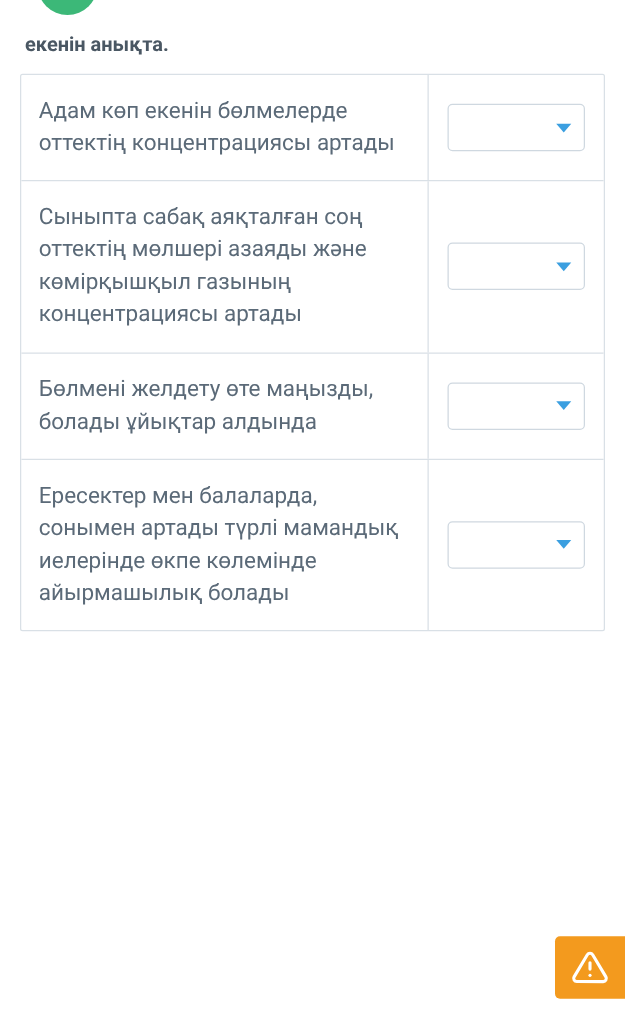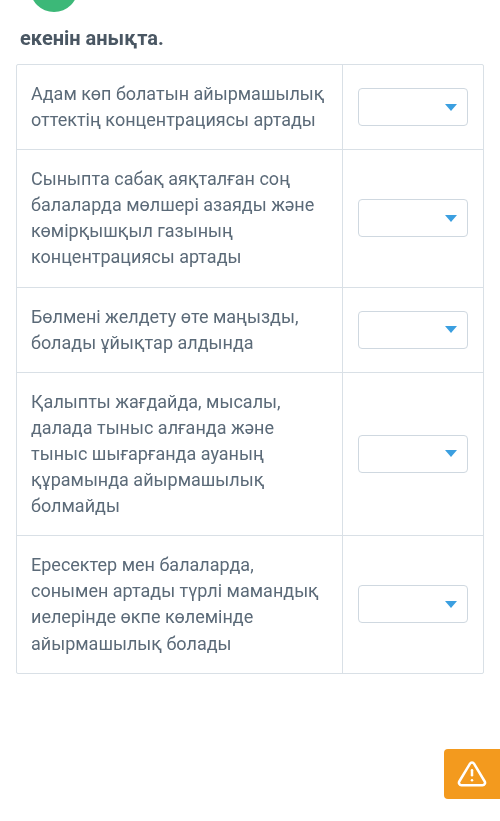--- a/index.html
+++ b/index.html
@@ -25,21 +25,21 @@
     .green-arc {
       position: absolute;
       left: 30px;
       top: -36px;
       width: 48px;
       height: 48px;
       border-radius: 50%;
       background: #3cb878;
     }
     .instruction {
-      font-size: 20px;
+      font-size: 16px;
       font-weight: 700;
       color: #4a5763;
       padding: 8px 4px 14px 4px;
     }
     .table {
       border: 1px solid #d9e0e6;
       border-radius: 2px;
       overflow: hidden;
     }
     .row {
@@ -114,54 +114,46 @@
 <div class="header-partial">
   <div class="green-arc"></div>
 </div>
 
 <div class="container">
   <div class="instruction">екенін анықта.</div>
 
   <div class="table">
 
     <div class="row">
-      <div class="cell-text">Адам көп болатын айырмашылық оттектің концентрациясы артады</div>
+      <div class="cell-text">Адам көп екенін бөлмелерде оттектің концентрациясы артады</div>
       <div class="cell-select">
         <div class="select-box">
           <div class="chevron"></div>
         </div>
       </div>
     </div>
 
     <div class="row">
-      <div class="cell-text">Сыныпта сабақ аяқталған соң балаларда мөлшері азаяды және көмірқышқыл газының концентрациясы артады</div>
+      <div class="cell-text">Сыныпта сабақ аяқталған соң оттектің мөлшері азаяды және көмірқышқыл газының концентрациясы артады</div>
       <div class="cell-select">
         <div class="select-box">
           <div class="chevron"></div>
         </div>
       </div>
     </div>
 
     <div class="row">
       <div class="cell-text">Бөлмені желдету өте маңызды, болады ұйықтар алдында</div>
       <div class="cell-select">
         <div class="select-box">
           <div class="chevron"></div>
         </div>
       </div>
     </div>
 
-    <div class="row">
-      <div class="cell-text">Қалыпты жағдайда, мысалы, далада тыныс алғанда және тыныс шығарғанда ауаның құрамында айырмашылық болмайды</div>
-      <div class="cell-select">
-        <div class="select-box">
-          <div class="chevron"></div>
-        </div>
-      </div>
-    </div>
 
     <div class="row">
       <div class="cell-text">Ересектер мен балаларда, сонымен артады түрлі мамандық иелерінде өкпе көлемінде айырмашылық болады</div>
       <div class="cell-select">
         <div class="select-box">
           <div class="chevron"></div>
         </div>
       </div>
     </div>
 

